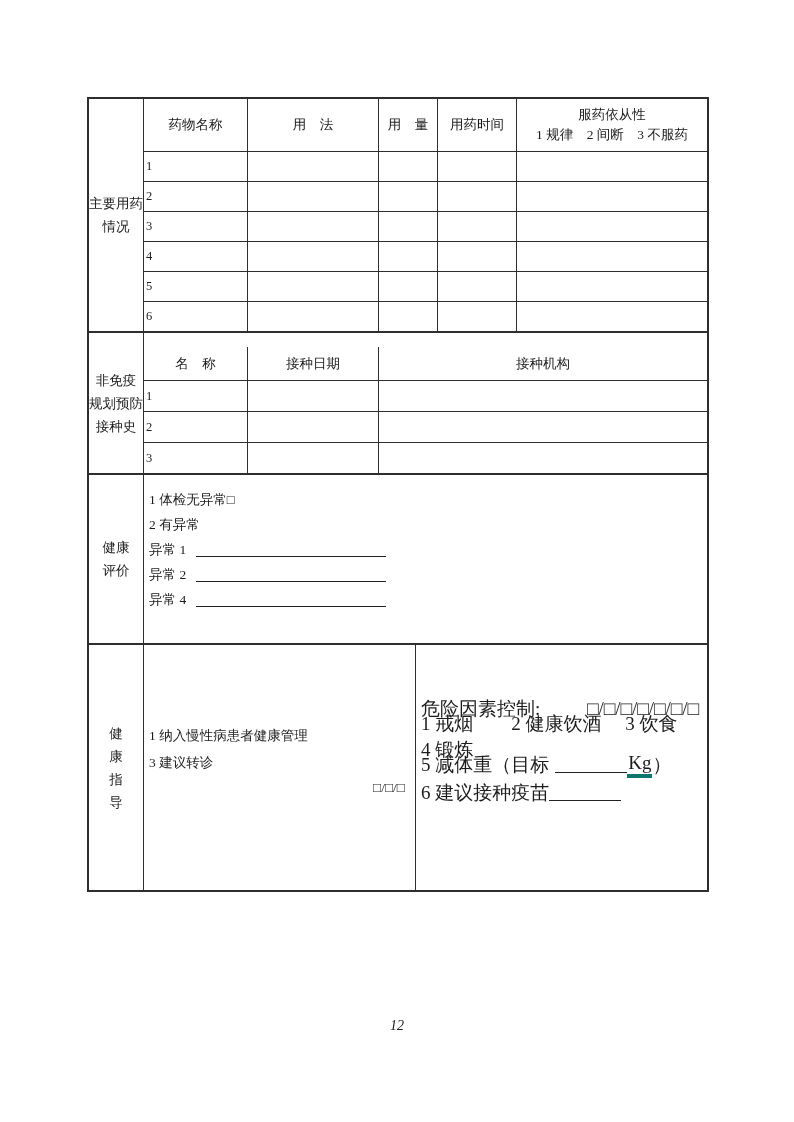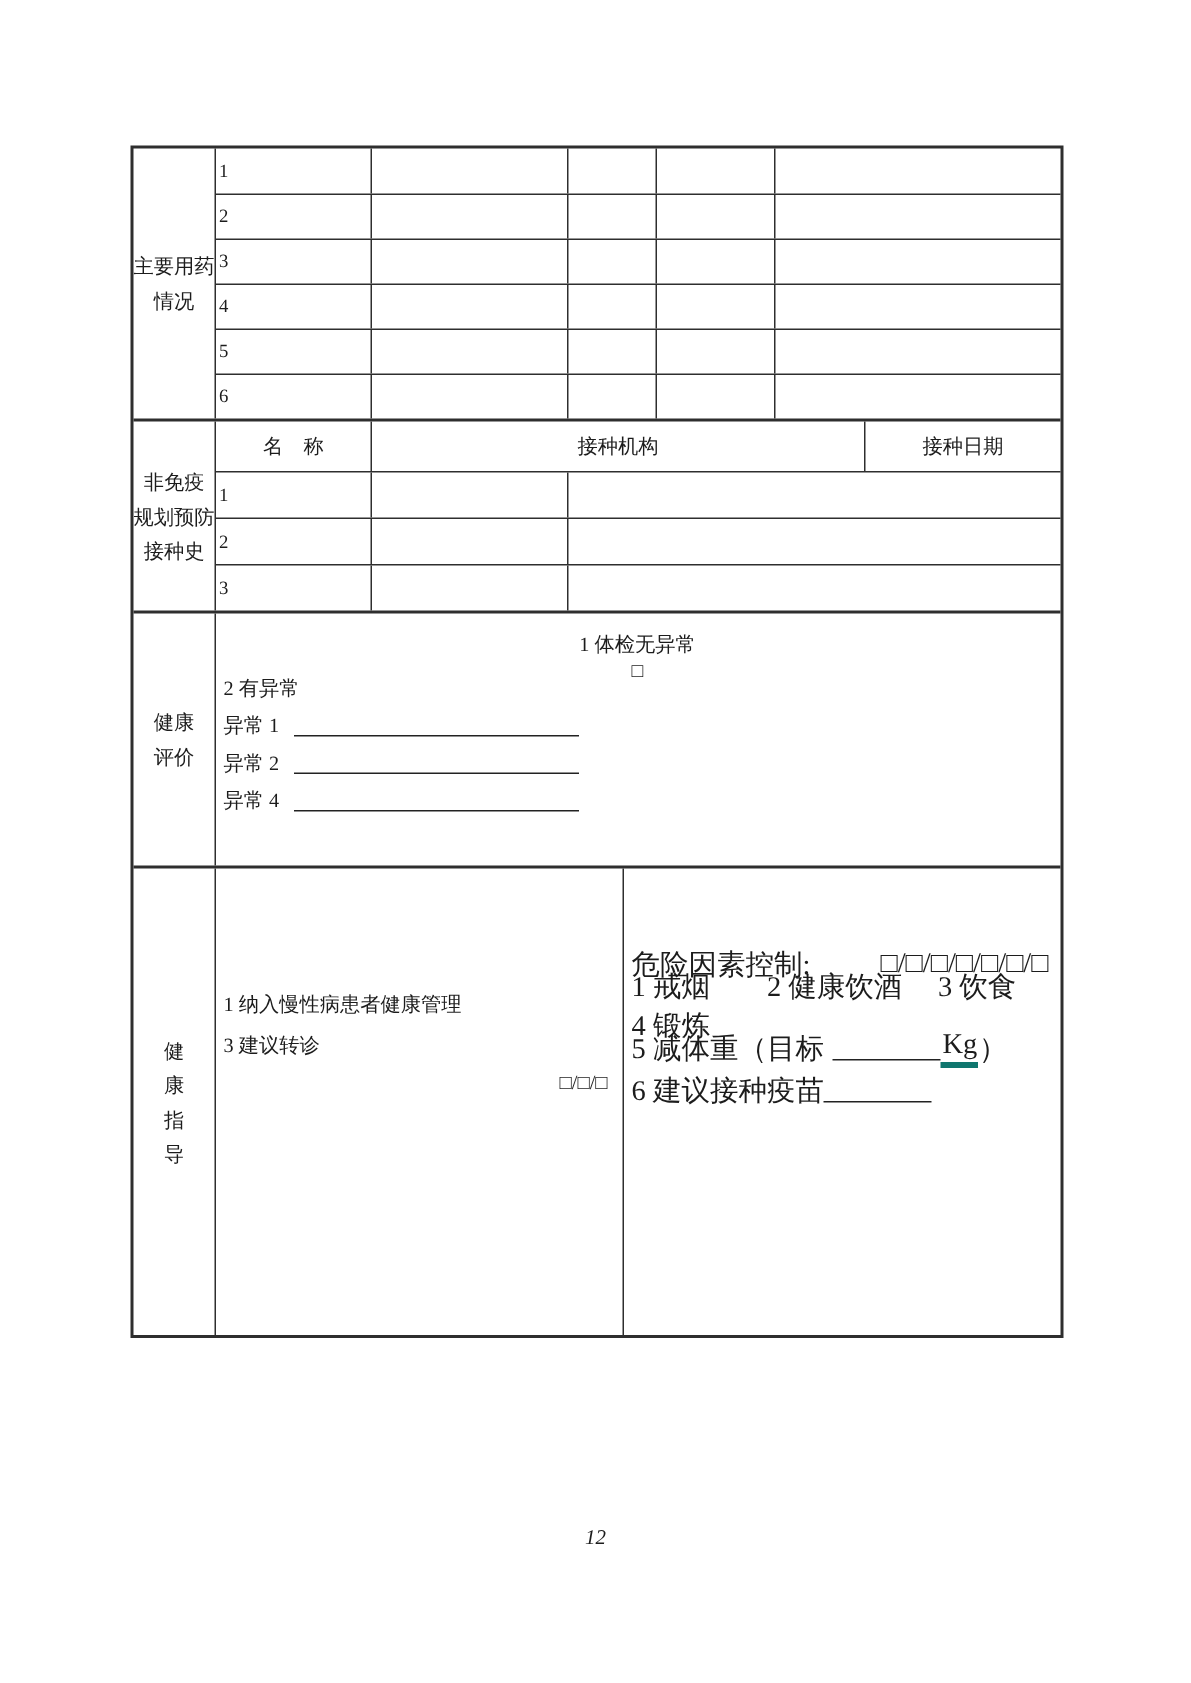--- a/index.html
+++ b/index.html
@@ -59,31 +59,31 @@
   .c4 { width: 79px; flex-shrink: 0; }
   .c5 { flex: 1; }
   .numcell {
     display: flex;
     align-items: center;
     font-size: 12.5px;
     padding-left: 2px;
   }
   .med-row { height: 30px; }
   .med-header { height: 52px; }
-  .vac-header { height: 33px; }
+  .vac-header { height: 33px; margin-top: 14px; }
   .vac-row { height: 31px; }
   
   .eval-section { height: 170px; }
   .eval-content {
     flex: 1;
     padding: 12px 6px 0 5px;
     font-size: 13.5px;
   }
   .eval-line { height: 25px; display: flex; align-items: center; }
-  .eval-line-first { justify-content: flex-start; flex-direction: column; }
+  .eval-line-first { justify-content: flex-start; }
   .blank {
     display: inline-block;
     border-bottom: 1px solid #222;
     height: 15px;
   }
   .abn-blank { width: 190px; margin-left: 10px; }
   .checkbox-glyph { font-size: 13px; }
   
   .guid-section { flex: 1; }
   .guid-left {
@@ -120,20 +120,38 @@
 
 <div class="page">
   <div class="form-table">
 
     <div class="section">
       <div class="row-label">
         <span>主要用药</span>
         <span>情况</span>
       </div>
       <div class="sec-content">
+        <div class="grid-row med-header">
+          <div class="cell c1 hcell">
+              <span>药物名称</span>
+            </div>
+          <div class="cell c2 hcell">
+              <span>用　法</span>
+            </div>
+          <div class="cell c3 hcell">
+              <span>用　量</span>
+            </div>
+          <div class="cell c4 hcell">
+              <span>用药时间</span>
+            </div>
+          <div class="cell c5 hcell">
+            <span>服药依从性</span>
+            <span>1 规律　2 间断　3 不服药</span>
+          </div>
+        </div>
         <div class="grid-row med-row">
           <div class="cell c1 numcell">
               <span>1</span>
             </div>
           <div class="cell c2"></div>
           <div class="cell c3"></div>
           <div class="cell c4"></div>
           <div class="cell c5"></div>
         </div>
         <div class="grid-row med-row">
@@ -188,25 +206,25 @@
       <div class="row-label">
         <span>非免疫</span>
         <span>规划预防</span>
         <span>接种史</span>
       </div>
       <div class="sec-content">
         <div class="grid-row vac-header">
           <div class="cell c1 hcell">
               <span>名　称</span>
             </div>
+          <div class="cell c2 hcell">
+              <span>接种日期</span>
+            </div>
           <div class="cell c5 hcell">
               <span>接种机构</span>
-            </div>
-          <div class="cell c2 hcell">
-              <span>接种日期</span>
             </div>
         </div>
         <div class="grid-row vac-row">
           <div class="cell c1 numcell">
               <span>1</span>
             </div>
           <div class="cell c2"></div>
           <div class="cell c5"></div>
         </div>
         <div class="grid-row vac-row">

